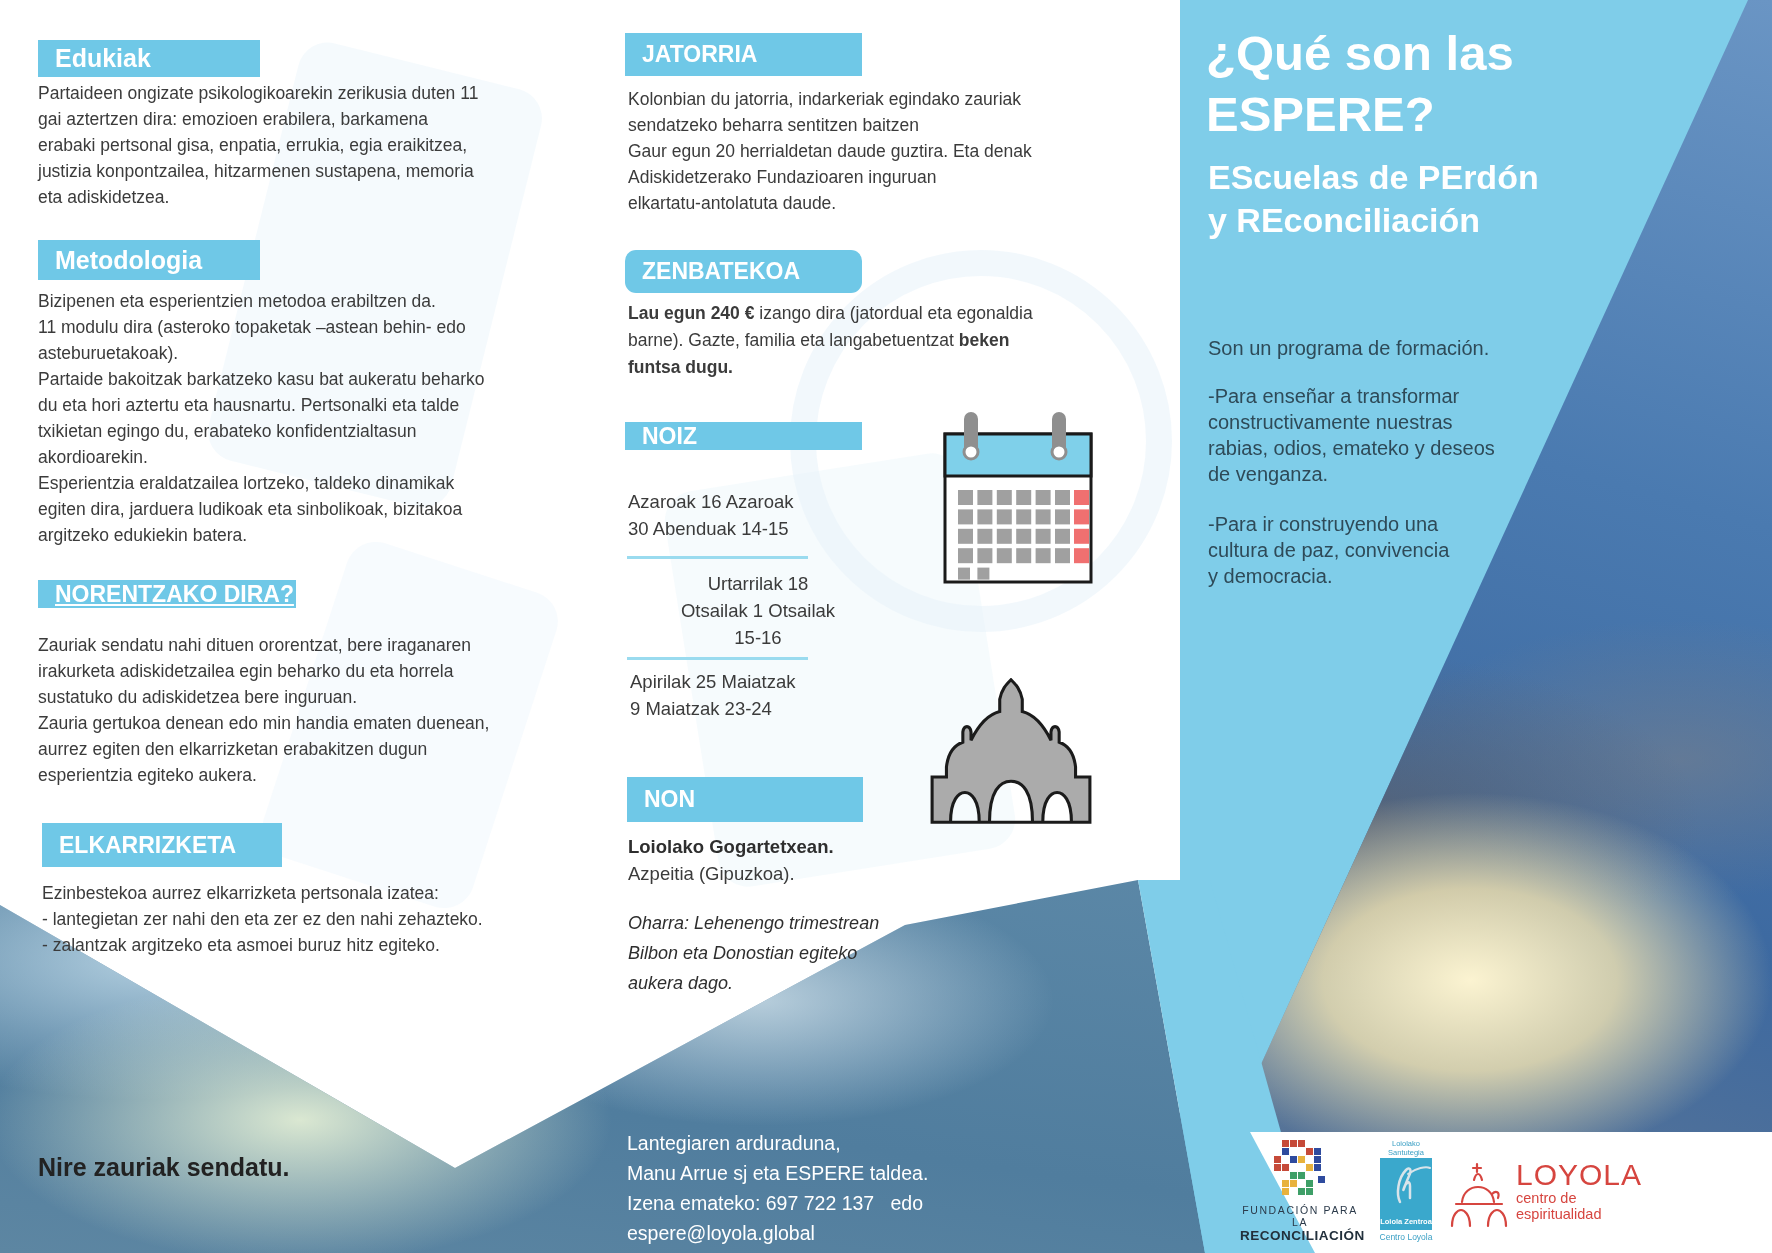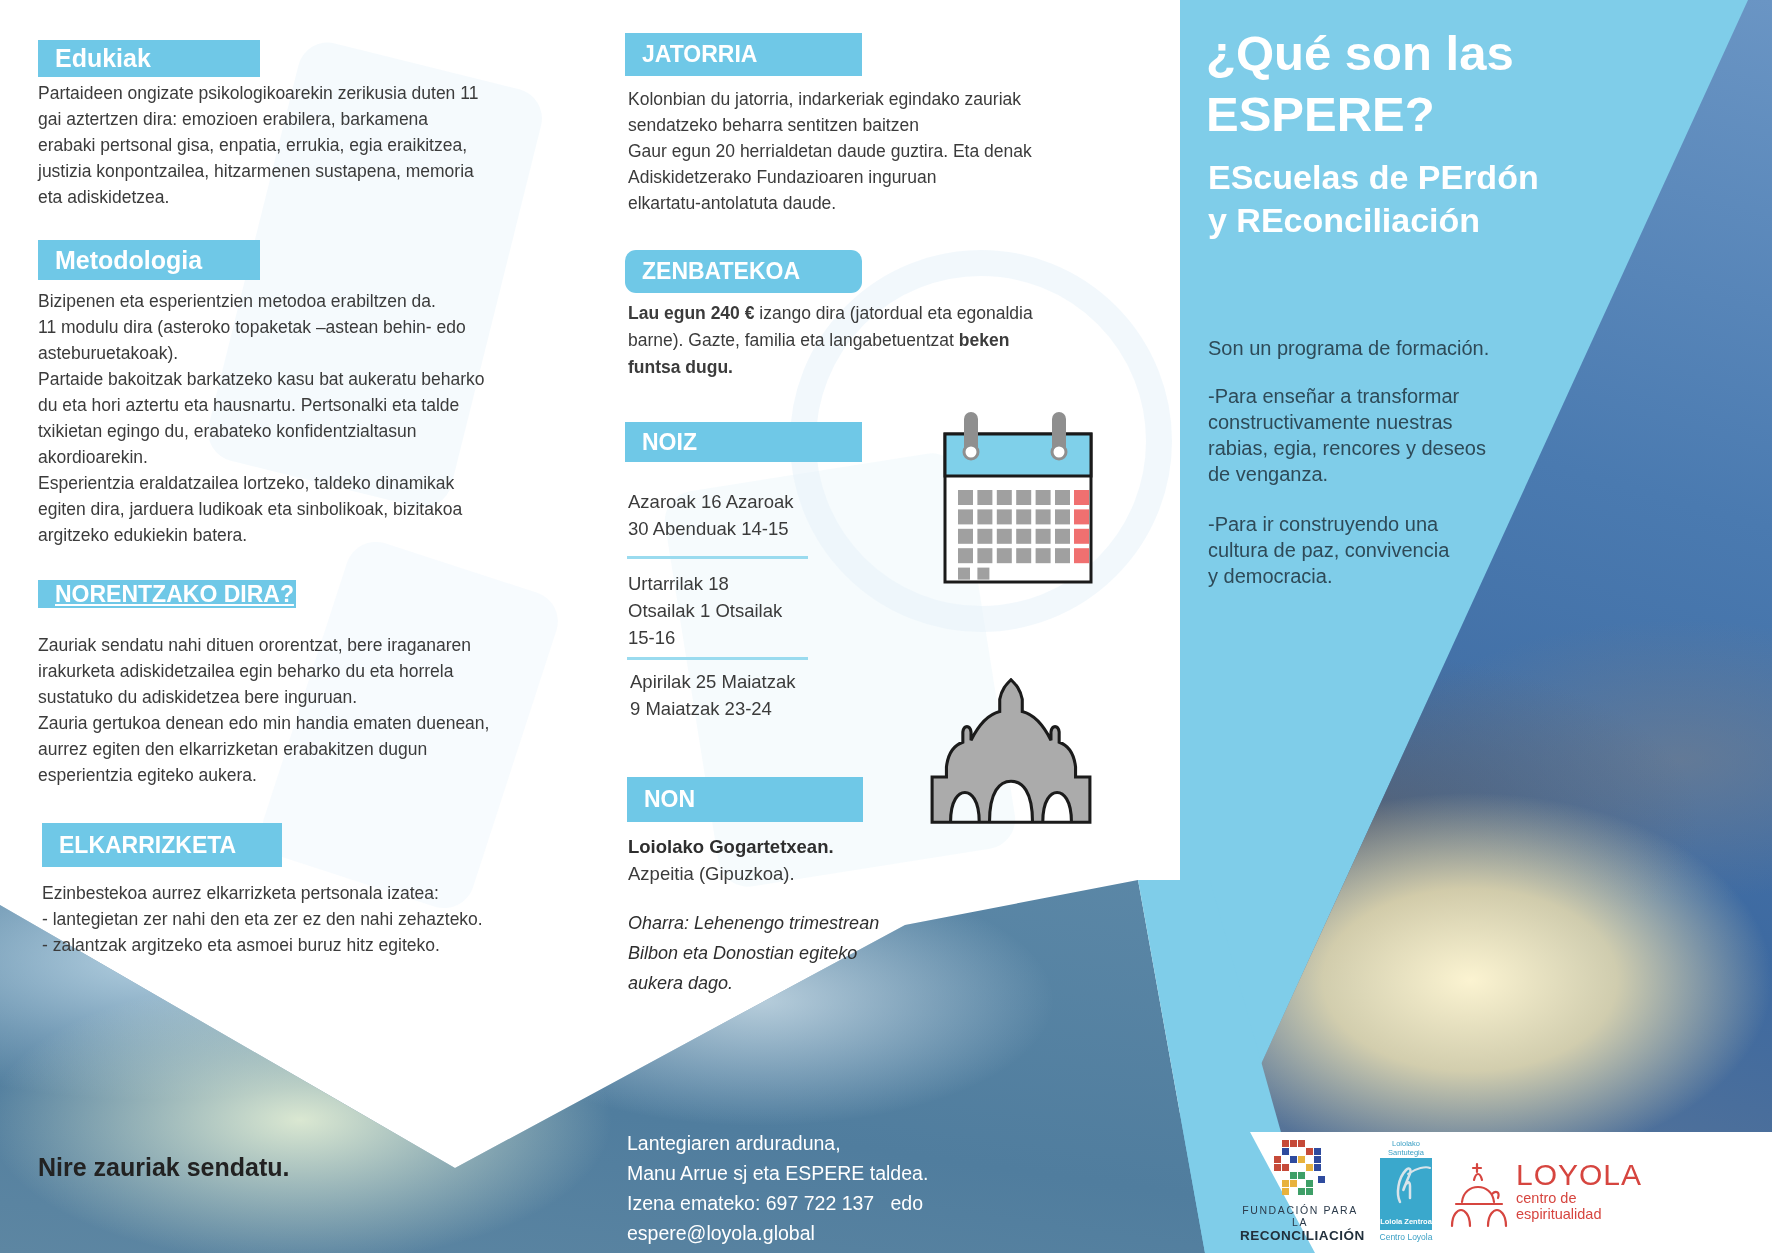--- a/index.html
+++ b/index.html
@@ -41,35 +41,35 @@
 
   
   .hdr{position:absolute;background:#6fc8e7;color:#ffffff;font-weight:bold;
        display:flex;align-items:center;padding-left:17px;box-sizing:border-box;}
   #hdr-edukiak{left:38px;top:40px;width:222px;height:37px;font-size:25px;}
   #hdr-metodologia{left:38px;top:240px;width:222px;height:40px;font-size:25px;}
   #hdr-norentzako{left:38px;top:580px;width:258px;height:28px;font-size:23px;text-decoration:underline;}
   #hdr-elkarrizketa{left:42px;top:823px;width:240px;height:44px;font-size:23px;}
   #hdr-jatorria{left:625px;top:33px;width:237px;height:43px;font-size:23px;}
   #hdr-zenbatekoa{left:625px;top:250px;width:237px;height:43px;font-size:23px;border-radius:11px;}
-  #hdr-noiz{left:625px;top:422px;width:237px;height:40px;font-size:23px;}
+  #hdr-noiz{left:625px;top:422px;width:237px;height:28px;font-size:23px;}
   #hdr-non{left:627px;top:777px;width:236px;height:45px;font-size:23px;}
 
   
   .bl{font-size:17.5px;line-height:26px;color:#3b3b3b;white-space:pre-wrap;}
   .block{position:absolute;}
   #body-edukiak{left:38px;top:80px;width:490px;}
   #body-metodologia{left:38px;top:288px;width:490px;}
   #body-norentzako{left:38px;top:632px;width:490px;}
   #body-elkarrizketa{left:42px;top:880px;width:490px;}
   #body-jatorria{left:628px;top:86px;width:440px;}
   #body-zenbatekoa{left:628px;top:300px;width:418px;font-size:17.5px;line-height:27px;color:#3b3b3b;}
   .b{font-weight:bold;}
   #dates-g1{left:628px;top:488px;width:260px;}
-  #dates-g2{left:628px;top:570px;width:260px;}
+  #dates-g2{left:628px;top:570px;width:260px;text-align:center;}
   #dates-g3{left:630px;top:668px;width:260px;}
   .date-line{font-size:18.5px;line-height:27px;color:#3b3b3b;}
   .divider{position:absolute;left:627px;width:181px;height:3px;background:#9adbef;}
   #div1{top:556px;} #div2{top:657px;}
   #body-non{left:628px;top:833px;width:320px;}
   #non-venue{font-size:18.5px;font-weight:bold;color:#2e2e2e;line-height:27px;}
   #non-city{font-size:18.5px;color:#3b3b3b;line-height:27px;}
   #non-note{left:628px;top:908px;width:320px;}
   .it{font-style:italic;font-size:18px;line-height:30px;color:#2e2e2e;}
   #contact{left:627px;top:1128px;width:340px;}
@@ -265,21 +265,21 @@
 </div>
 
 <div class="abs rt" id="r-title1">¿Qué son las</div>
 <div class="abs rt" id="r-title2">ESPERE?</div>
 <div class="abs rt" id="r-sub1">EScuelas de PErdón</div>
 <div class="abs rt" id="r-sub2">y REconciliación</div>
 <div class="abs" id="r-intro">Son un programa de formación.</div>
 <div class="block" id="r-para1">
   <div class="rl">-Para enseñar a transformar</div>
   <div class="rl">constructivamente nuestras</div>
-  <div class="rl">rabias, egia, rencores y deseos</div>
+  <div class="rl">rabias, odios, emateko y deseos</div>
   <div class="rl">de venganza.</div>
 </div>
 <div class="block" id="r-para2">
   <div class="rl">-Para ir construyendo una</div>
   <div class="rl">cultura de paz, convivencia</div>
   <div class="rl">y democracia.</div>
 </div>
 
 <div class="block" id="logo-fund">
   <div id="fund-icon">

